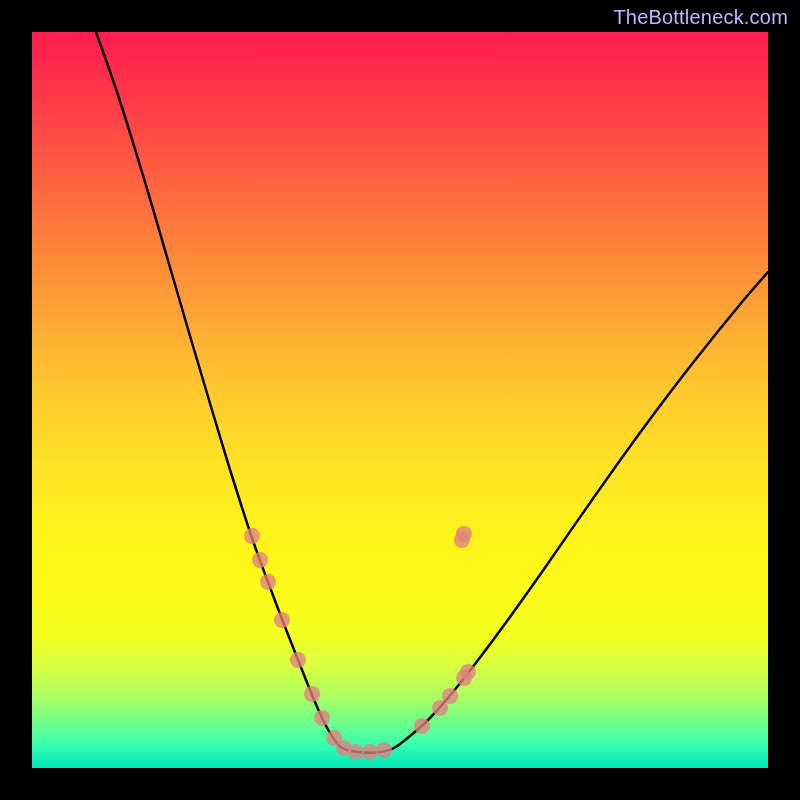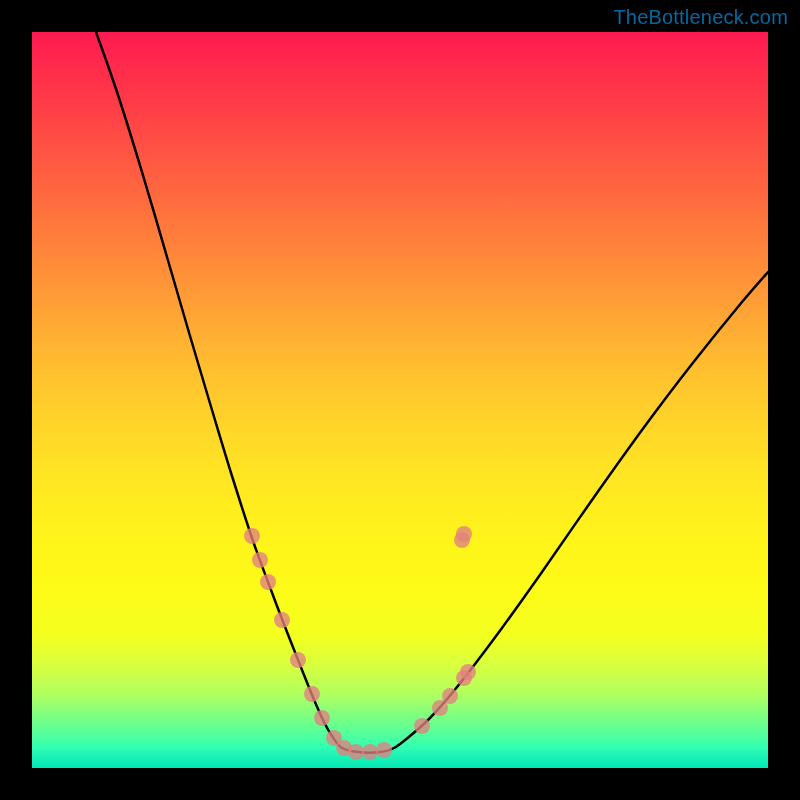--- a/index.html
+++ b/index.html
@@ -57,21 +57,21 @@
     left: 0;
     right: 0;
     bottom: 0;
     height: 18px;
     background: linear-gradient(to bottom, #2cf8b4 0%, #00e8b6 100%);
   }
   .watermark {
     position: absolute;
     top: 6px;
     right: 12px;
-    color: #0369a1;
+    color: #c4b5fd;
     font-size: 20px;
     letter-spacing: 0.2px;
     user-select: none;
   }
   svg.curve {
     position: absolute;
     inset: 0;
   }
   .curve path {
     fill: none;

